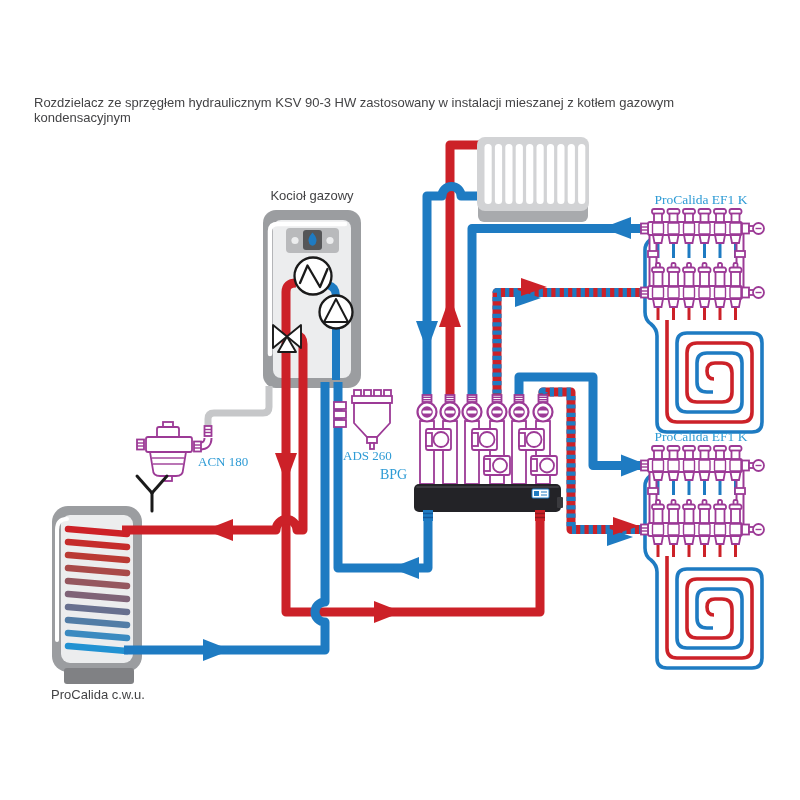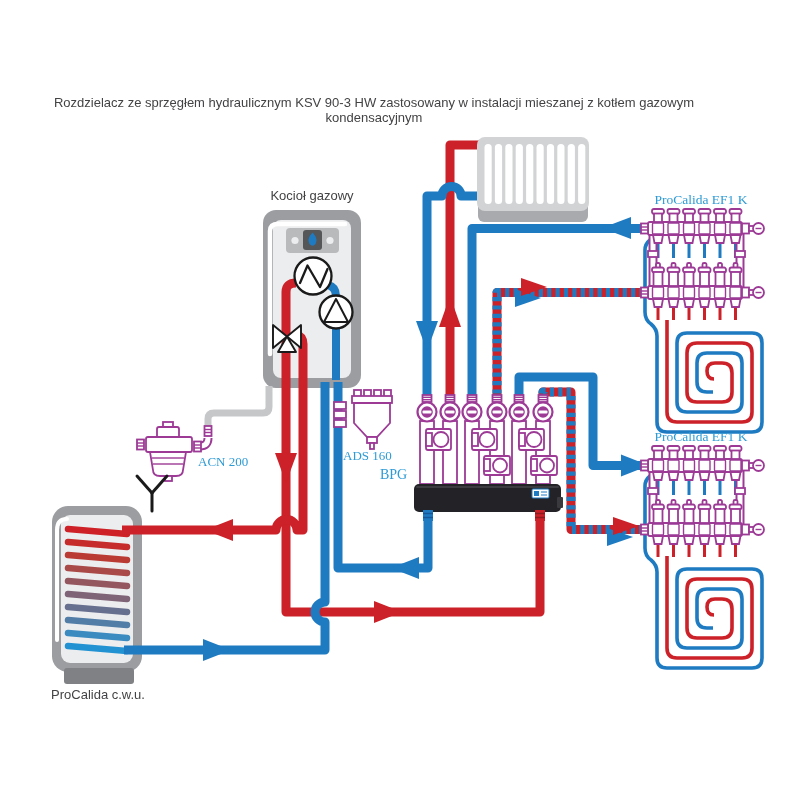--- a/index.html
+++ b/index.html
@@ -1,19 +1,19 @@
 <!DOCTYPE html>
 <html style="--supply_red: #cc2128; --return_blue: #1e7bc2; --component_purple: #9c3a96; --label_blue: #2e9bd5; --text_dark: #454547; --shell_grey: #9b9da0; --panel_grey: #ecedee; --condensate_grey: #c6c7c9; --separator_black: #232327;"><head>
 <meta charset="utf-8">
 <style>
   html,body{margin:0;padding:0;background:#fff;}
   #stage{position:relative;width:800px;height:800px;background:#fff;overflow:hidden;
          font-family:"Liberation Sans",sans-serif;}
   .lbl{position:absolute;line-height:1.15;}
-  .dark{color:#434345;text-align:center;}
+  .dark{color:#434345;}
   .blue-lbl{color:var(--label_blue);font-family:Liberation Serif, serif;}
   .ctr{text-align:center;}
   svg{position:absolute;left:0;top:0;}
   
   .pipe-r{stroke:var(--supply_red);fill:none;stroke-width:9;stroke-linejoin:round;}
   .pipe-b{stroke:var(--return_blue);fill:none;stroke-width:9;stroke-linejoin:round;}
   .pipe-bd{stroke:var(--return_blue);fill:none;stroke-width:9;stroke-linejoin:round;stroke-dasharray:4.2 4.2;}
   .thin-r{stroke:var(--supply_red);fill:none;stroke-width:3.6;}
   .thin-b{stroke:var(--return_blue);fill:none;stroke-width:3.6;}
   .stub-b{stroke:var(--return_blue);stroke-width:3;}
@@ -415,18 +415,18 @@
         <use href="#flange" x="644.5" y="529.5"></use>
         <use href="#endcap" x="742" y="465.5"></use>
         <use href="#endcap" x="742" y="529.5"></use>
       </g>
 </svg>
 
 <div class="lbl dark" style="left:34px;top:96px;width:680px;font-size:13px;">Rozdzielacz ze sprzęgłem hydraulicznym KSV 90-3 HW zastosowany w instalacji mieszanej z kotłem gazowym kondensacyjnym</div>
 <div class="lbl dark ctr" style="left:261px;top:189px;width:102px;font-size:13px;">Kocioł gazowy</div>
 <div class="lbl blue-lbl ctr" style="left:640px;top:192px;width:122px;font-size:13.5px;">ProCalida EF1 K</div>
 <div class="lbl blue-lbl ctr" style="left:640px;top:429px;width:122px;font-size:13.5px;">ProCalida EF1 K</div>
-<div class="lbl blue-lbl" style="left:198px;top:455px;font-size:13px;">ACN 200</div>
-<div class="lbl blue-lbl" style="left:343px;top:449px;font-size:13px;">ADS 160</div>
+<div class="lbl blue-lbl" style="left:198px;top:455px;font-size:13px;">ACN 180</div>
+<div class="lbl blue-lbl" style="left:343px;top:449px;font-size:13px;">ADS 260</div>
 <div class="lbl blue-lbl" style="left:380px;top:467px;font-size:14px;">BPG</div>
 <div class="lbl dark ctr" style="left:48px;top:688px;width:100px;font-size:13px;">ProCalida c.w.u.</div>
 
 </div>
 
 </body></html>

